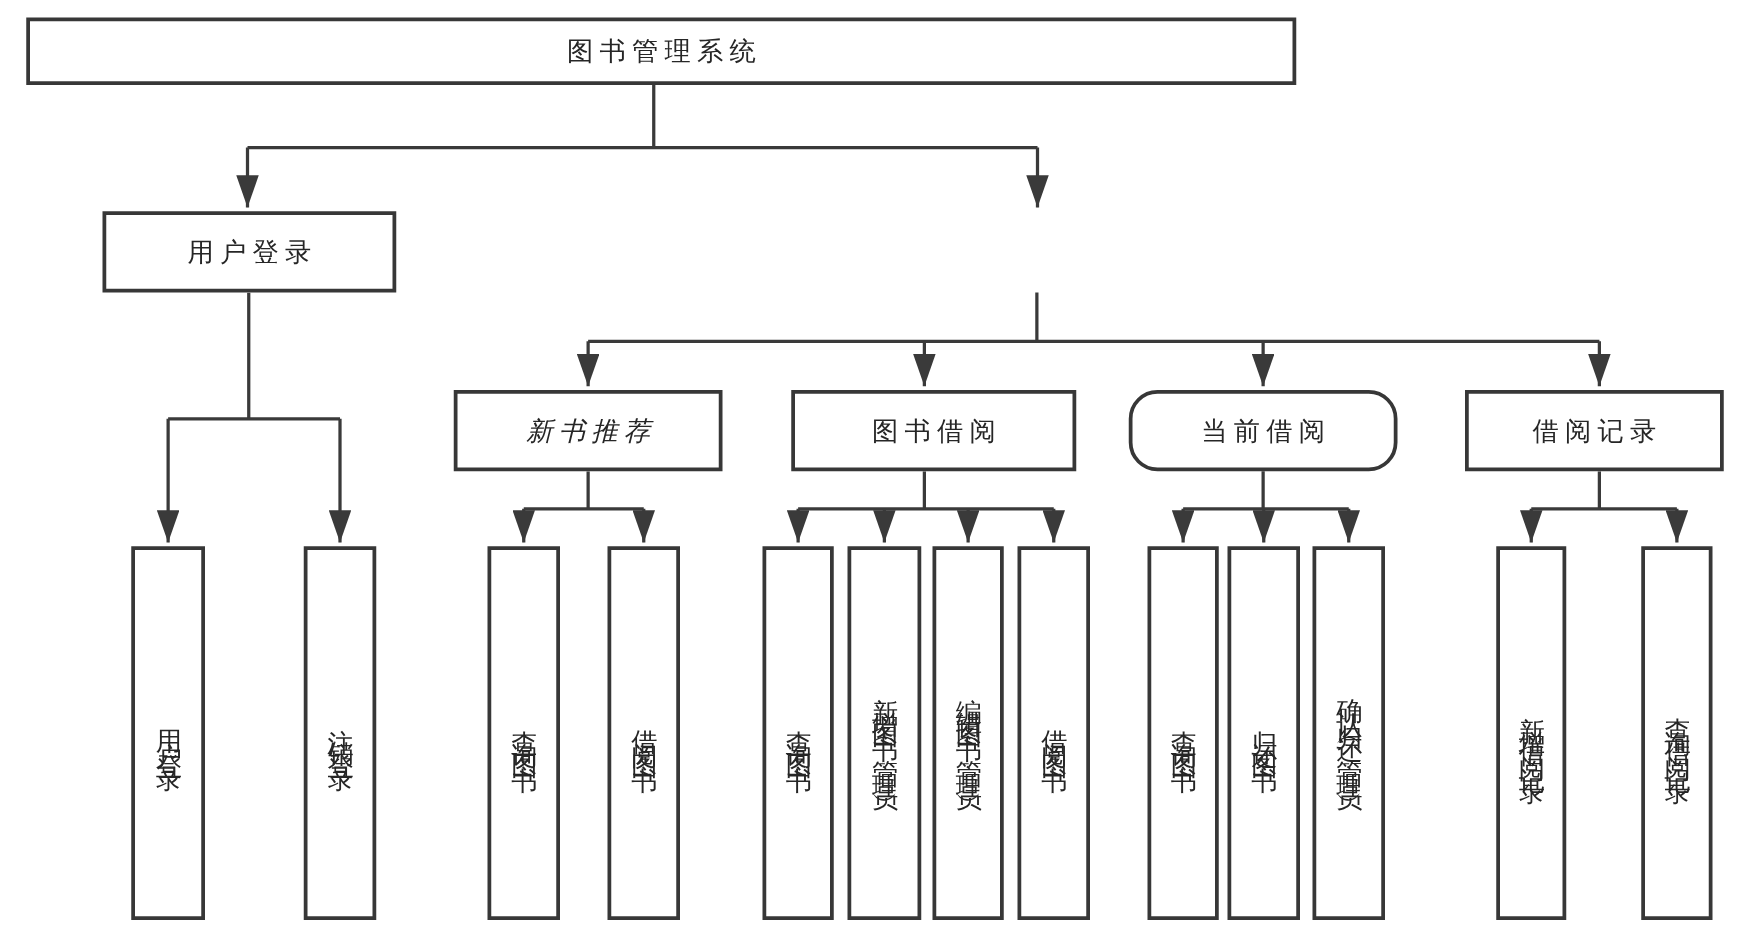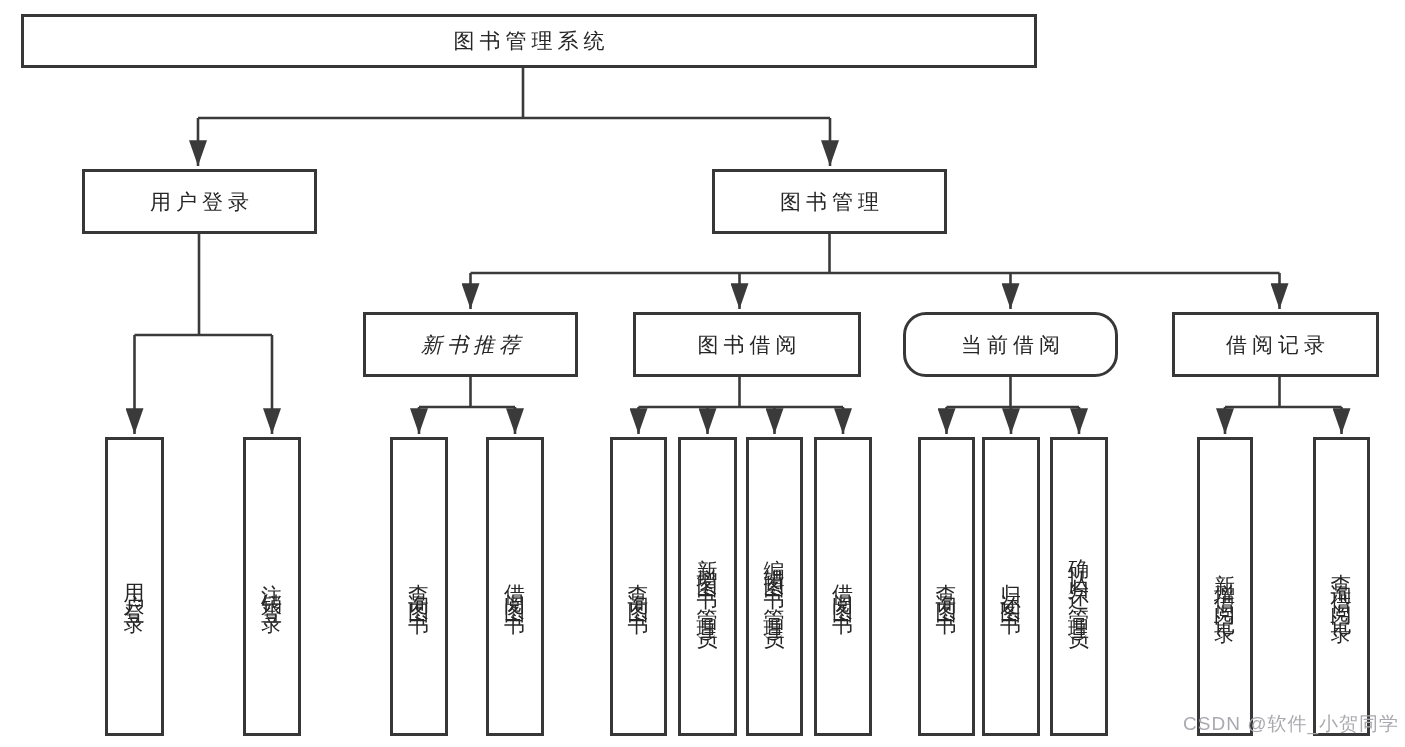--- a/index.html
+++ b/index.html
@@ -77,23 +77,20 @@
     </g>
   </svg>
 
   <div class="node h-node" style="left:21px;top:14px;width:1016px;height:54px;">
     <span>图书管理系统</span>
   </div>
 
   <div class="node h-node" style="left:82px;top:169px;width:235px;height:65px;">
     <span>用户登录</span>
   </div>
-  <div class="node h-node" style="left:712px;top:169px;width:235px;height:65px;">
-    <span>图书管理</span>
-  </div>
 
   <div class="node h-node" style="left:363px;top:312px;width:215px;height:65px;font-style:italic;">
     <span>新书推荐</span>
   </div>
   <div class="node h-node" style="left:633px;top:312px;width:228px;height:65px;text-align:center;">
     <span>图书借阅</span>
   </div>
   <div class="node h-node" style="left:903px;top:312px;width:215px;height:65px;border-radius:23px;">
     <span>当前借阅</span>
   </div>
@@ -138,15 +135,14 @@
     <span class="vtext">确认归还（管理员）</span>
   </div>
 
   <div class="node v-node" style="left:1197px;top:437px;width:56px;height:299px;">
     <span class="vtext">新增借阅记录</span>
   </div>
   <div class="node v-node" style="left:1313px;top:437px;width:57px;height:299px;">
     <span class="vtext">查询借阅记录</span>
   </div>
 
-  <div class="watermark">CSDN @软件_小贺同学</div>
 
 </div>
 
 </body></html>

